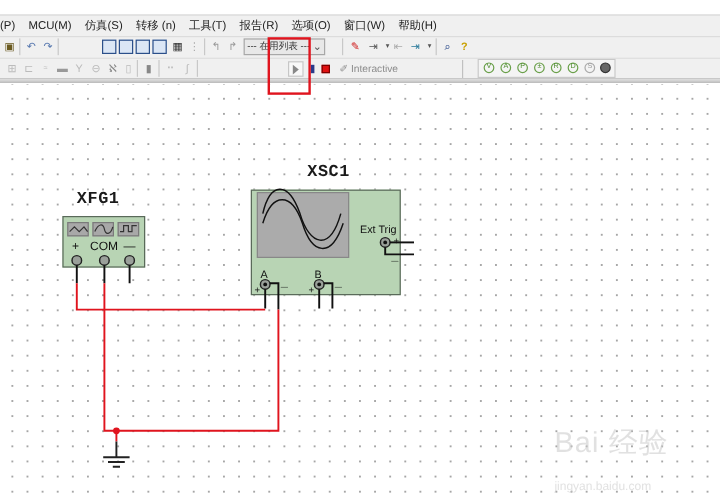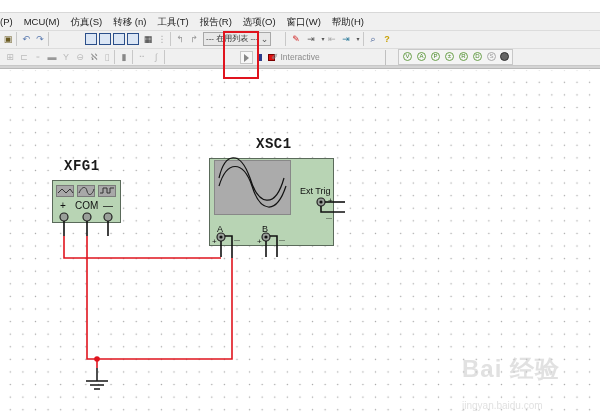--- a/index.html
+++ b/index.html
@@ -21,21 +21,21 @@
   .sep { position: absolute; width: 1px; height: 14px; background: #c8c8c8; }
 
   .dropdown { position: absolute; left: 203px; top: 32px; width: 68px; height: 14px; border: 1px solid #a8a8a8; background: #e8e8e8; font-size: 8px; color: #333; line-height: 12px; padding-left: 2px; white-space: nowrap; overflow: hidden; }
   .dropdown-arrow { position: absolute; left: 258px; top: 32px; width: 13px; height: 14px; font-size: 9px; color: #555; text-align: center; line-height: 14px; }
 
   .sim-panel { position: absolute; left: 236px; top: 50px; width: 150px; height: 15px; border-right: 1px solid #c0c0c0; }
   .run-button { position: absolute; left: 240px; top: 51px; width: 13px; height: 13px; border: 1px solid #c6c6c6; background: #f8f8f8; display: flex; align-items: center; justify-content: center; }
   .run-tri { width: 0; height: 0; border-top: 4px solid transparent; border-bottom: 4px solid transparent; border-left: 5px solid #888; }
   .pause-button { position: absolute; left: 259px; top: 54px; width: 3px; height: 7px; background: #2a3a8a; }
   .stop-button { position: absolute; left: 268px; top: 54px; width: 7px; height: 7px; background: #e01010; border: 1px solid #7a0000; }
-  .interactive-label { position: absolute; left: 271px; top: 52px; font-size: 8.5px; color: #8a8a8a; white-space: nowrap; }
+  .interactive-label { position: absolute; left: 283px; top: 52px; font-size: 8.5px; color: #8a8a8a; white-space: nowrap; }
 
   .probe-panel { position: absolute; left: 398px; top: 49px; width: 115px; height: 16px; border: 1px solid #c8c8c8; background: #f4f4f4; }
   .probe-icon { position: absolute; top: 52px; width: 9px; height: 9px; border: 1.2px solid #6aa04a; border-radius: 50%; font-size: 6px; color: #4a8a2a; text-align: center; line-height: 7px; }
 
   .highlight-box { position: absolute; left: 223px; top: 31px; width: 36px; height: 48px; border: 2.5px solid #e0141e; background: transparent; }
 
   .canvas { position: absolute; left: 0; top: 70px; width: 600px; height: 342px;
     background-color: #ffffff;
     background-image: radial-gradient(circle, #a6a6a6 0.8px, transparent 1px);
     background-size: 12.6px 12.6px;
@@ -47,21 +47,21 @@
 
   .xfg-box { position: absolute; left: 52px; top: 180px; width: 69px; height: 43px; background: #b8d4b4; border: 1px solid #5a6a5a; }
   .xfg-wave { position: absolute; top: 185px; width: 18px; height: 12px; background: #a8a8a8; border: 1px solid #7a7a7a; }
   .xfg-term-label { position: absolute; font-size: 10px; color: #111; }
 
   .xsc-box { position: absolute; left: 209px; top: 158px; width: 125px; height: 88px; background: #b8d4b4; border: 1px solid #5a6a5a; }
   .xsc-screen { position: absolute; left: 214px; top: 160px; width: 77px; height: 55px; background: #ababab; border: 1px solid #888; }
   .xsc-label { position: absolute; font-size: 9px; color: #111; white-space: nowrap; }
   .small-sign { position: absolute; font-size: 8px; color: #111; }
 
-  .watermark { position: absolute; left: 462px; top: 353px; font-size: 24px; font-weight: bold; color: rgba(200,200,200,0.55); white-space: nowrap; letter-spacing: 1px; }
+  .watermark { position: absolute; left: 462px; top: 353px; font-size: 24px; font-weight: normal; color: rgba(200,200,200,0.55); white-space: nowrap; letter-spacing: 1px; }
   .watermark-sub { position: absolute; left: 462px; top: 384px; font-size: 10px; color: rgba(200,200,200,0.55); white-space: nowrap; margin-top: 16px; }
 </style>
 </head>
 <body>
 
 <div class="topblank"></div>
 
 <div class="menubar">
   <span class="menu-item">(P)</span>
   <span class="menu-item">MCU(M)</span>

